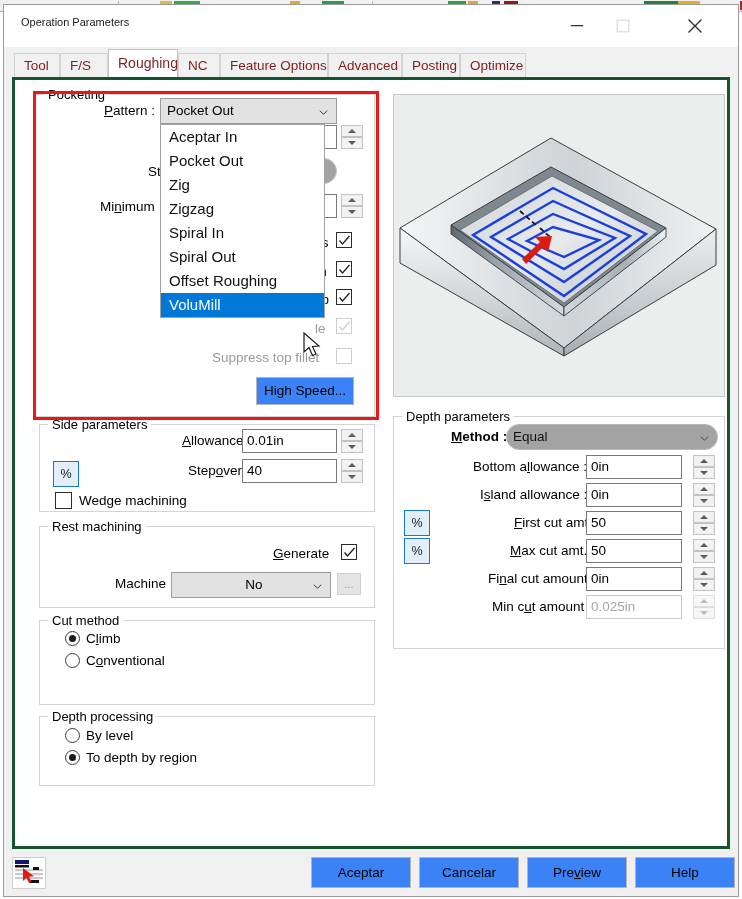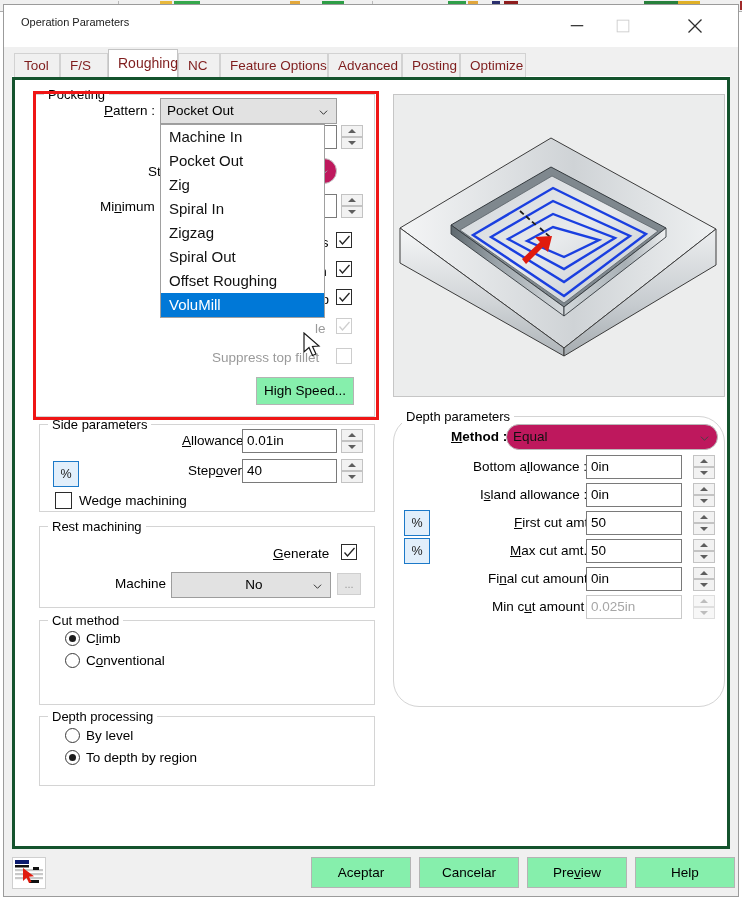--- a/index.html
+++ b/index.html
@@ -53,31 +53,31 @@
     width:0;height:0;border-left:4px solid transparent;border-right:4px solid transparent;}
   .spin .up i{border-bottom:4px solid #5e5e5e;}
   .spin .dn i{border-top:4px solid #5e5e5e;}
   .spin.disabled div{border-color:#dedede;background:#f7f7f7;}
   .spin.disabled .up i{border-bottom-color:#bdbdbd;}
   .spin.disabled .dn i{border-top-color:#bdbdbd;}
 
   .combo{position:absolute;box-sizing:border-box;height:26px;border:1px solid #9d9d9d;background:#e2e2e2;
     font-size:13.5px;color:#000;line-height:24px;padding-left:6px;overflow:hidden;white-space:nowrap;}
   .combo .carr{position:absolute;right:8px;top:9px;width:9px;height:9px;}
-  .combo.grey{background:#be185d;border-color:#c4c4c4;color:#a3a3a3;border-radius:13px;}
+  .combo.grey{background:#a3a3a3;border-color:#c4c4c4;color:#a3a3a3;border-radius:13px;}
   .combo.plain{background:#e2e2e2;border:1px solid #9d9d9d;}
 
   .chk{position:absolute;width:16px;height:16px;box-sizing:border-box;border:1px solid #2b2b2b;background:#fff;}
   .chk.dim{border-color:#cdcdcd;}
   .chk svg{position:absolute;left:1px;top:1px;}
 
   .radio{position:absolute;width:15px;height:15px;border-radius:50%;box-sizing:border-box;border:1px solid #3a3a3a;background:#fff;}
   .radio.on::after{content:"";position:absolute;left:3px;top:3px;width:7px;height:7px;border-radius:50%;background:#1c1c1c;}
 
-  .btn{position:absolute;box-sizing:border-box;height:28px;border:1px solid #b4b4b4;background:#86efac;
+  .btn{position:absolute;box-sizing:border-box;height:28px;border:1px solid #b4b4b4;background:#3b82f6;
     font-size:13.5px;color:#000;text-align:center;line-height:26px;cursor:default;white-space:nowrap;}
   .btn.small{height:22px;font-size:11px;color:#9a9a9a;border-color:#cfcfcf;background:#e4e4e4;line-height:20px;}
 
   .pctbtn{position:absolute;width:26px;height:26px;box-sizing:border-box;
     border:1px solid #1c79c8;background:#e2effb;color:#1b1b1b;font-size:12.5px;
     text-align:center;line-height:24px;cursor:default;}
 
   
   .ddlist{position:absolute;background:#ffffff;border:1px solid #a0a0a0;z-index:60;box-sizing:border-box;}
   .dditem{height:24px;line-height:23px;padding-left:8px;font-size:15px;color:#111;white-space:nowrap;cursor:default;}
@@ -215,25 +215,25 @@
           <path d="M1.5 6.5 L4.5 10 L11.5 2" stroke="#cfcfcf" stroke-width="1.3" fill="none"></path>
         </svg>
     </div>
 
     <div class="lbl dim" style="left:197px;top:270px;">Suppress top fillet</div>
     <div class="chk dim" style="left:321px;top:268px;"></div>
 
     <div class="btn" style="left:241px;top:297px;width:98px;">High Speed...</div>
 
     <div class="ddlist" style="left:145px;top:44px;width:165px;">
-      <div class="dditem">Machine In</div>
+      <div class="dditem">Aceptar In</div>
       <div class="dditem">Pocket Out</div>
       <div class="dditem">Zig</div>
+      <div class="dditem">Zigzag</div>
       <div class="dditem">Spiral In</div>
-      <div class="dditem">Zigzag</div>
       <div class="dditem">Spiral Out</div>
       <div class="dditem">Offset Roughing</div>
       <div class="dditem sel">VoluMill</div>
     </div>
 
     <svg class="cursor" style="left:288px;top:252px;" width="20" height="28">
       <path d="M1 1 L1 20 L6 15.5 L9.5 23.5 L13 22 L9.5 14.5 L16 14 Z" fill="#ffffff" stroke="#1a1a1a" stroke-width="1.2"></path>
     </svg>
 
     <div class="redbox" style="left:18px;top:11px;width:346px;height:329px;"></div>
@@ -363,21 +363,21 @@
     <div class="lbl" style="left:71px;top:573px;">C<span class="u">o</span>nventional</div>
 
     <div class="group" style="left:24px;top:636px;width:336px;height:70px;">
       <div class="glabel">Depth processing</div>
     </div>
     <div class="radio" style="left:50px;top:648px;"></div>
     <div class="lbl" style="left:71px;top:648px;">By level</div>
     <div class="radio on" style="left:50px;top:670px;"></div>
     <div class="lbl" style="left:71px;top:670px;">To depth by region</div>
 
-    <div class="group" style="left:378px;top:336px;width:332px;height:291px;border-radius:26px;">
+    <div class="group" style="left:378px;top:336px;width:332px;height:233px;">
       <div class="glabel">Depth parameters</div>
     </div>
 
     <div class="lbl" style="left:436px;top:349px;font-weight:bold;"><span class="u">M</span>ethod :</div>
     <div class="combo grey" style="left:491px;top:344px;width:212px;color:#111;border-color:#b9b9b9;">
       <span>Equal</span>
       <svg class="carr" viewBox="0 0 10 10">
           <path d="M1 3 L5 7 L9 3" stroke="#444" stroke-width="1.1" fill="none"></path>
         </svg>
     </div>

